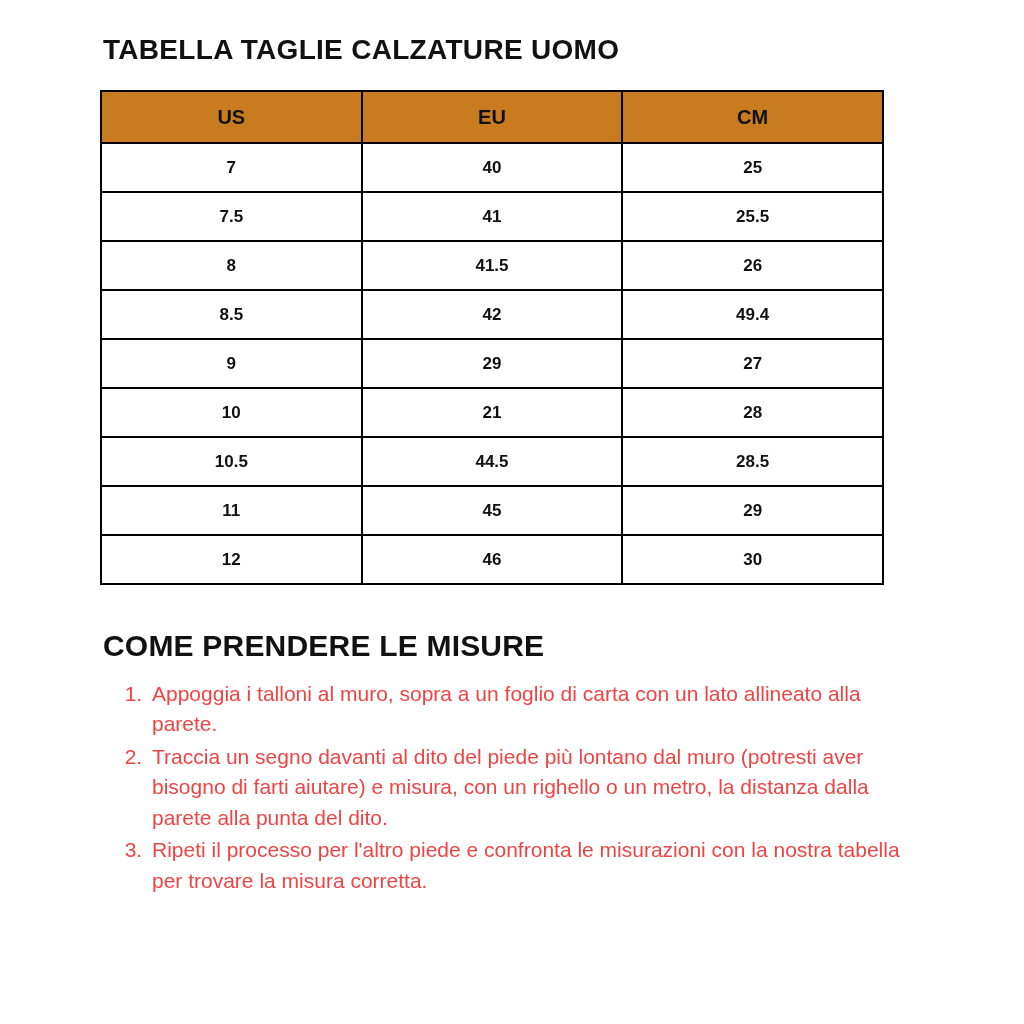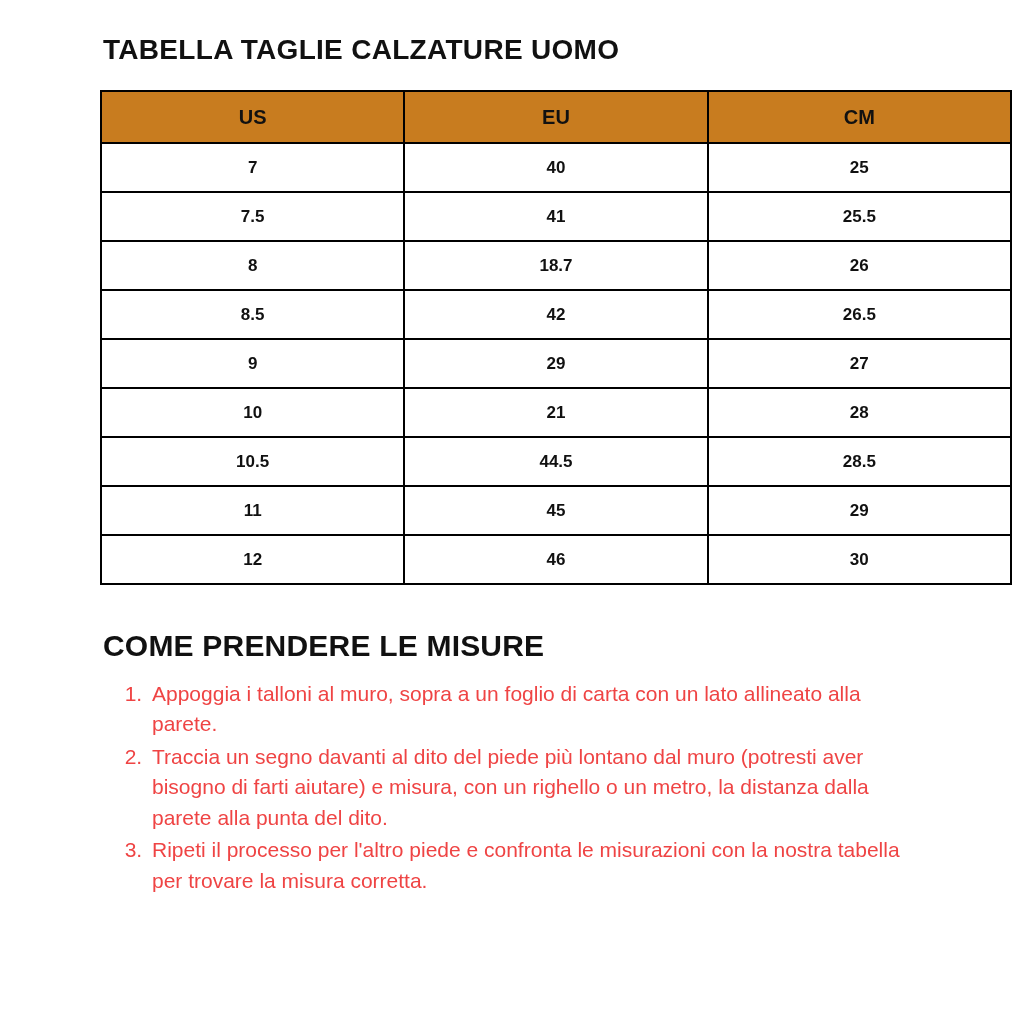--- a/index.html
+++ b/index.html
@@ -20,21 +20,21 @@
     padding-top: 34px;
   }
   .page-title {
     font-size: 28px;
     font-weight: bold;
     letter-spacing: 0.3px;
     margin: 0 0 24px 3px;
     color: #111111;
   }
   table.size-table {
-    width: 912px;
+    width: 784px;
     border-collapse: collapse;
     table-layout: fixed;
   }
   table.size-table th,
   table.size-table td {
     border: 2px solid var(--border-color, #000000);
     text-align: center;
     vertical-align: middle;
     font-weight: bold;
     color: #111111;
@@ -89,27 +89,27 @@
         <td>40</td>
         <td>25</td>
       </tr>
       <tr>
         <td>7.5</td>
         <td>41</td>
         <td>25.5</td>
       </tr>
       <tr>
         <td>8</td>
-        <td>18.7</td>
+        <td>41.5</td>
         <td>26</td>
       </tr>
       <tr>
         <td>8.5</td>
         <td>42</td>
-        <td>26.5</td>
+        <td>49.4</td>
       </tr>
       <tr>
         <td>9</td>
         <td>29</td>
         <td>27</td>
       </tr>
       <tr>
         <td>10</td>
         <td>21</td>
         <td>28</td>

